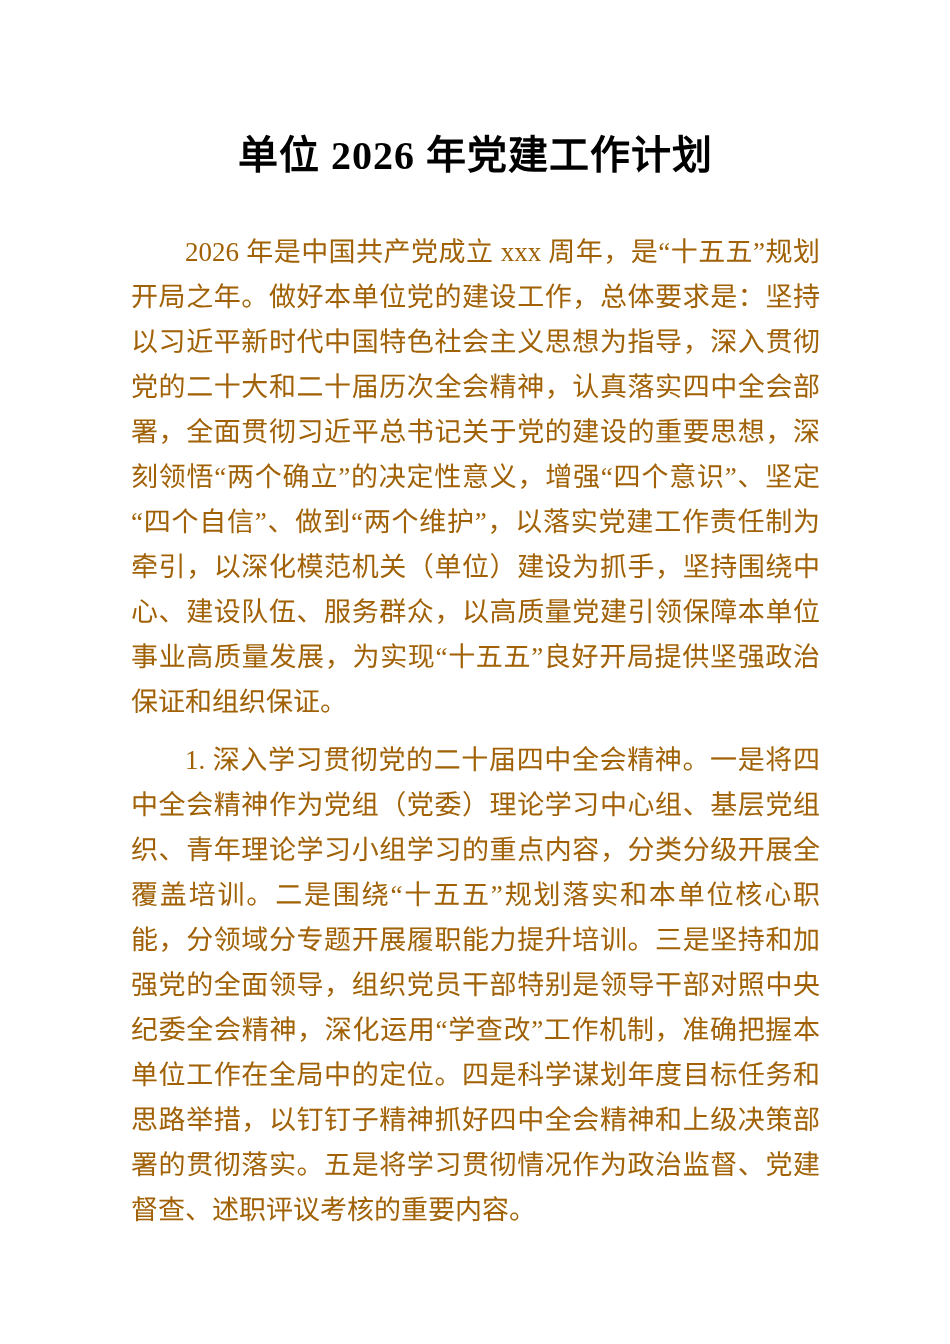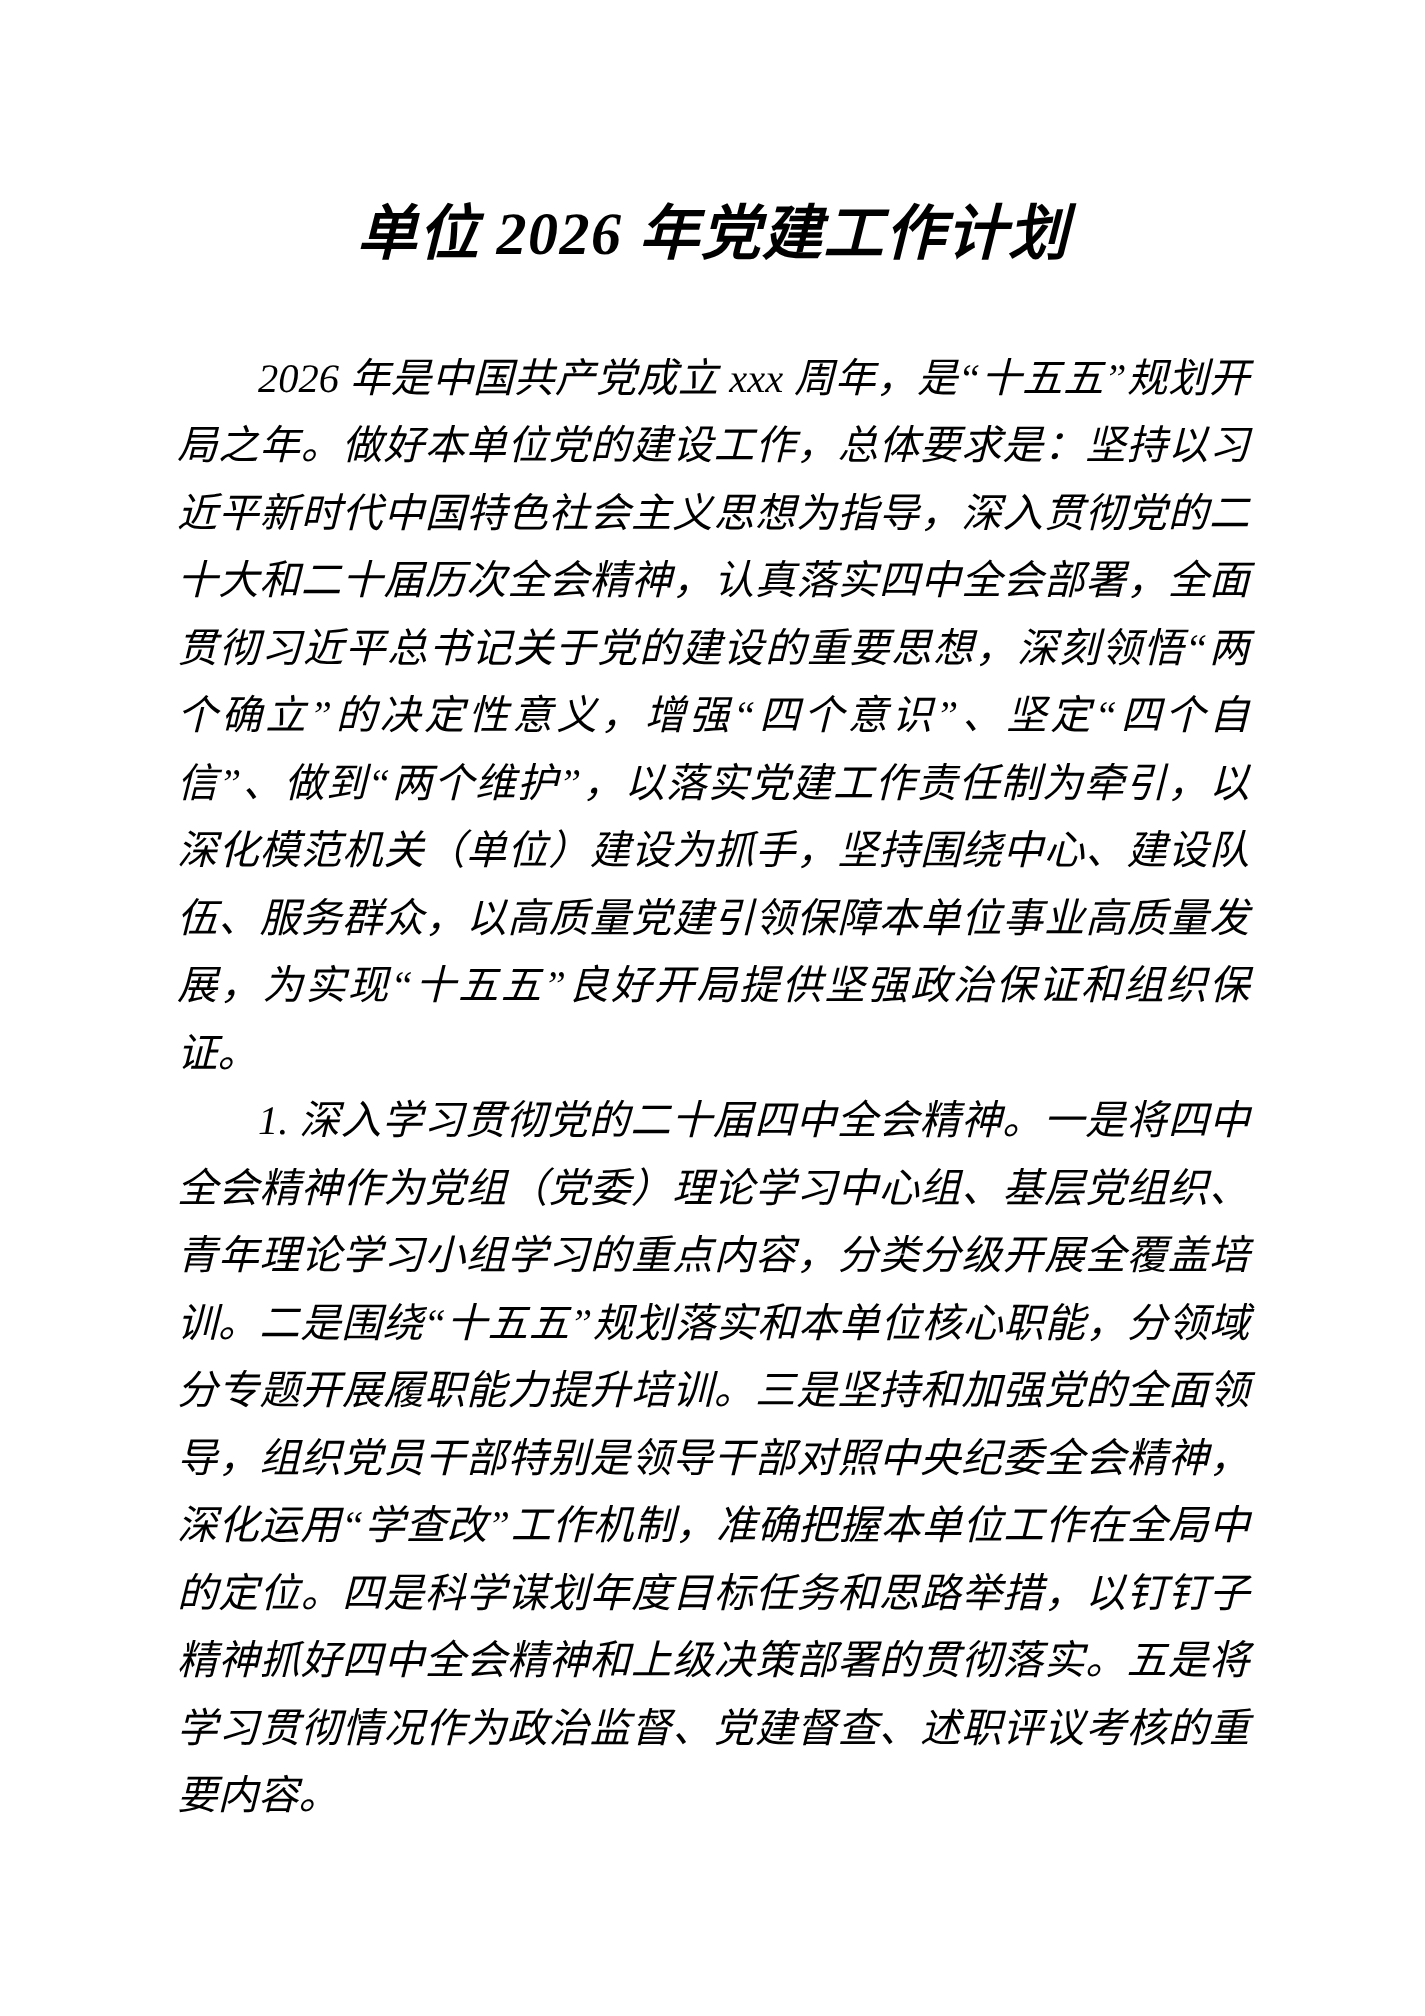--- a/index.html
+++ b/index.html
@@ -10,40 +10,39 @@
   .page {
     position: relative;
     width: 950px;
     height: 1344px;
     margin: 0 auto;
     background: #ffffff;
     color: #000000;
     box-sizing: border-box;
     padding: 126px 117px 40px 118px;
     overflow: hidden;
-    font-style: italic;
   }
   .doc-title {
     margin: 0 0 44px 0;
     font-family: "Liberation Serif", "DejaVu Serif", serif;
     font-weight: bold;
     font-size: 40px;
     line-height: 60px;
     text-align: center;
     letter-spacing: 1px;
     color: #000000;
   }
   .doc-paragraph {
-    margin: 0;
+    margin: 13px;
     font-family: "Liberation Serif", "DejaVu Serif", serif;
     font-size: 27px;
     line-height: 45px;
     text-align: justify;
     text-indent: 2em;
-    color: #000000;
+    color: #a16207;
   }
   .doc-heading {
     margin: 0;
     font-family: "Liberation Sans", "DejaVu Sans", sans-serif;
     font-weight: bold;
     font-size: 27px;
     line-height: 45px;
     text-align: justify;
     text-indent: 2em;
     color: #000000;

